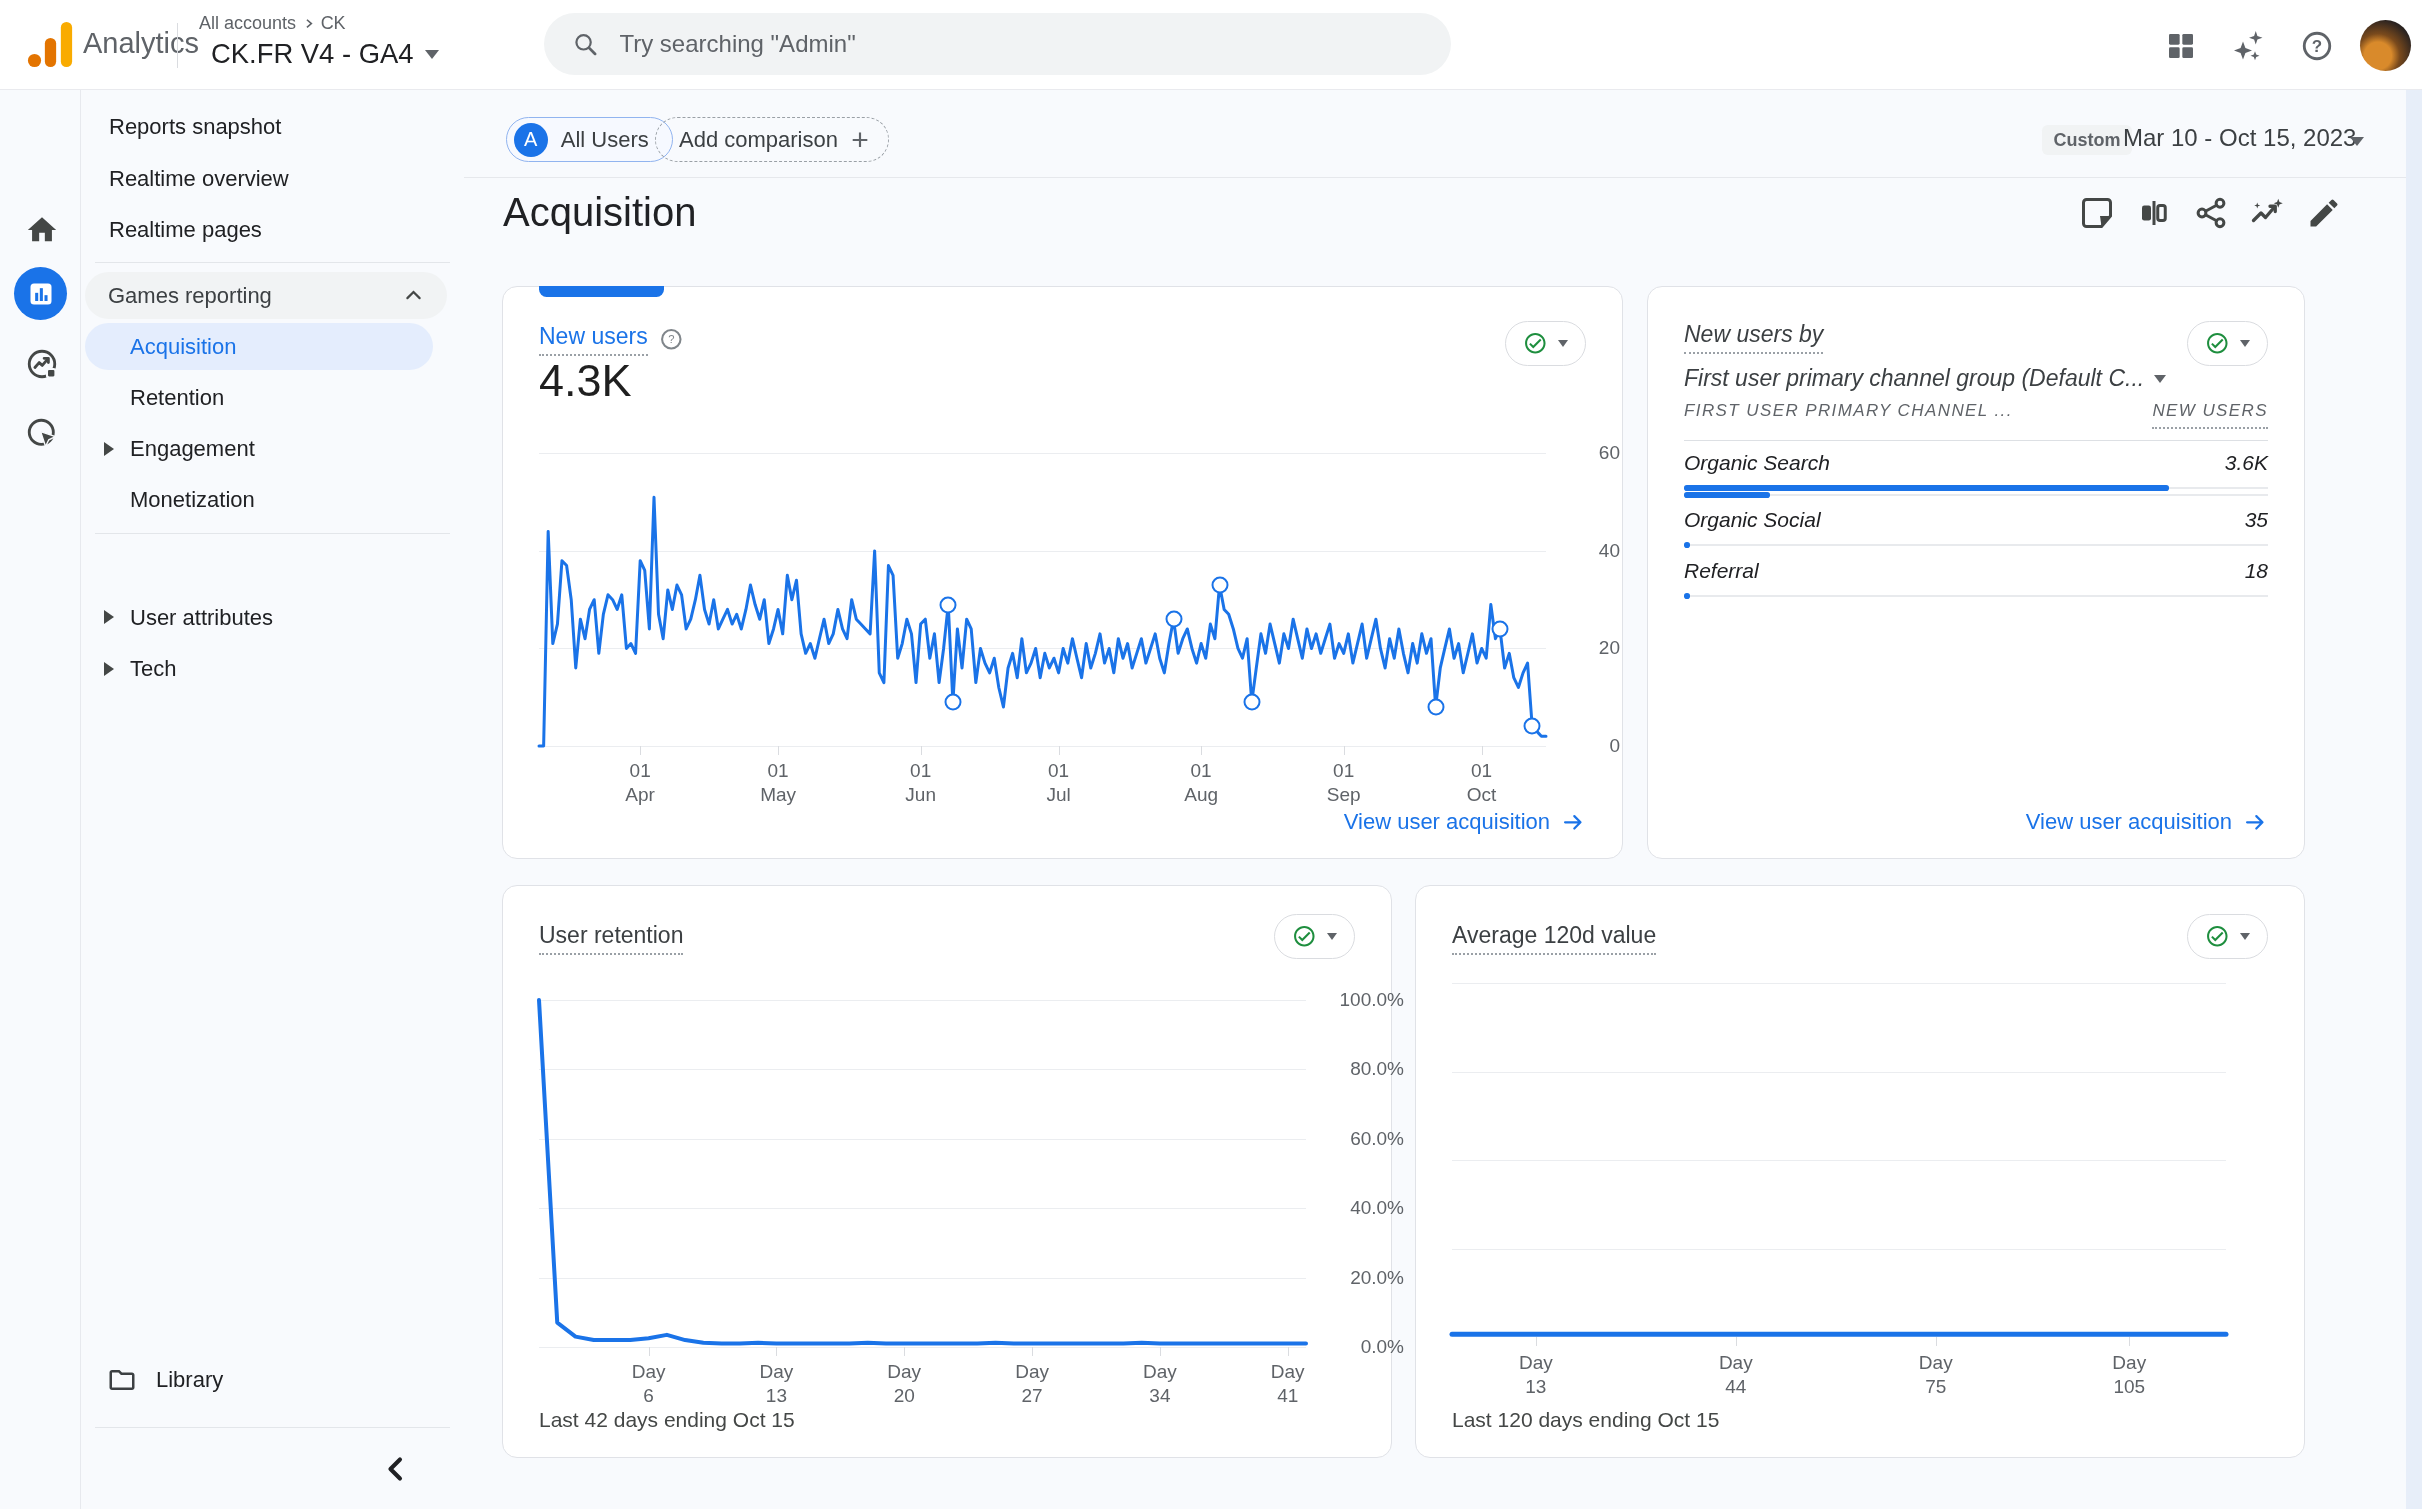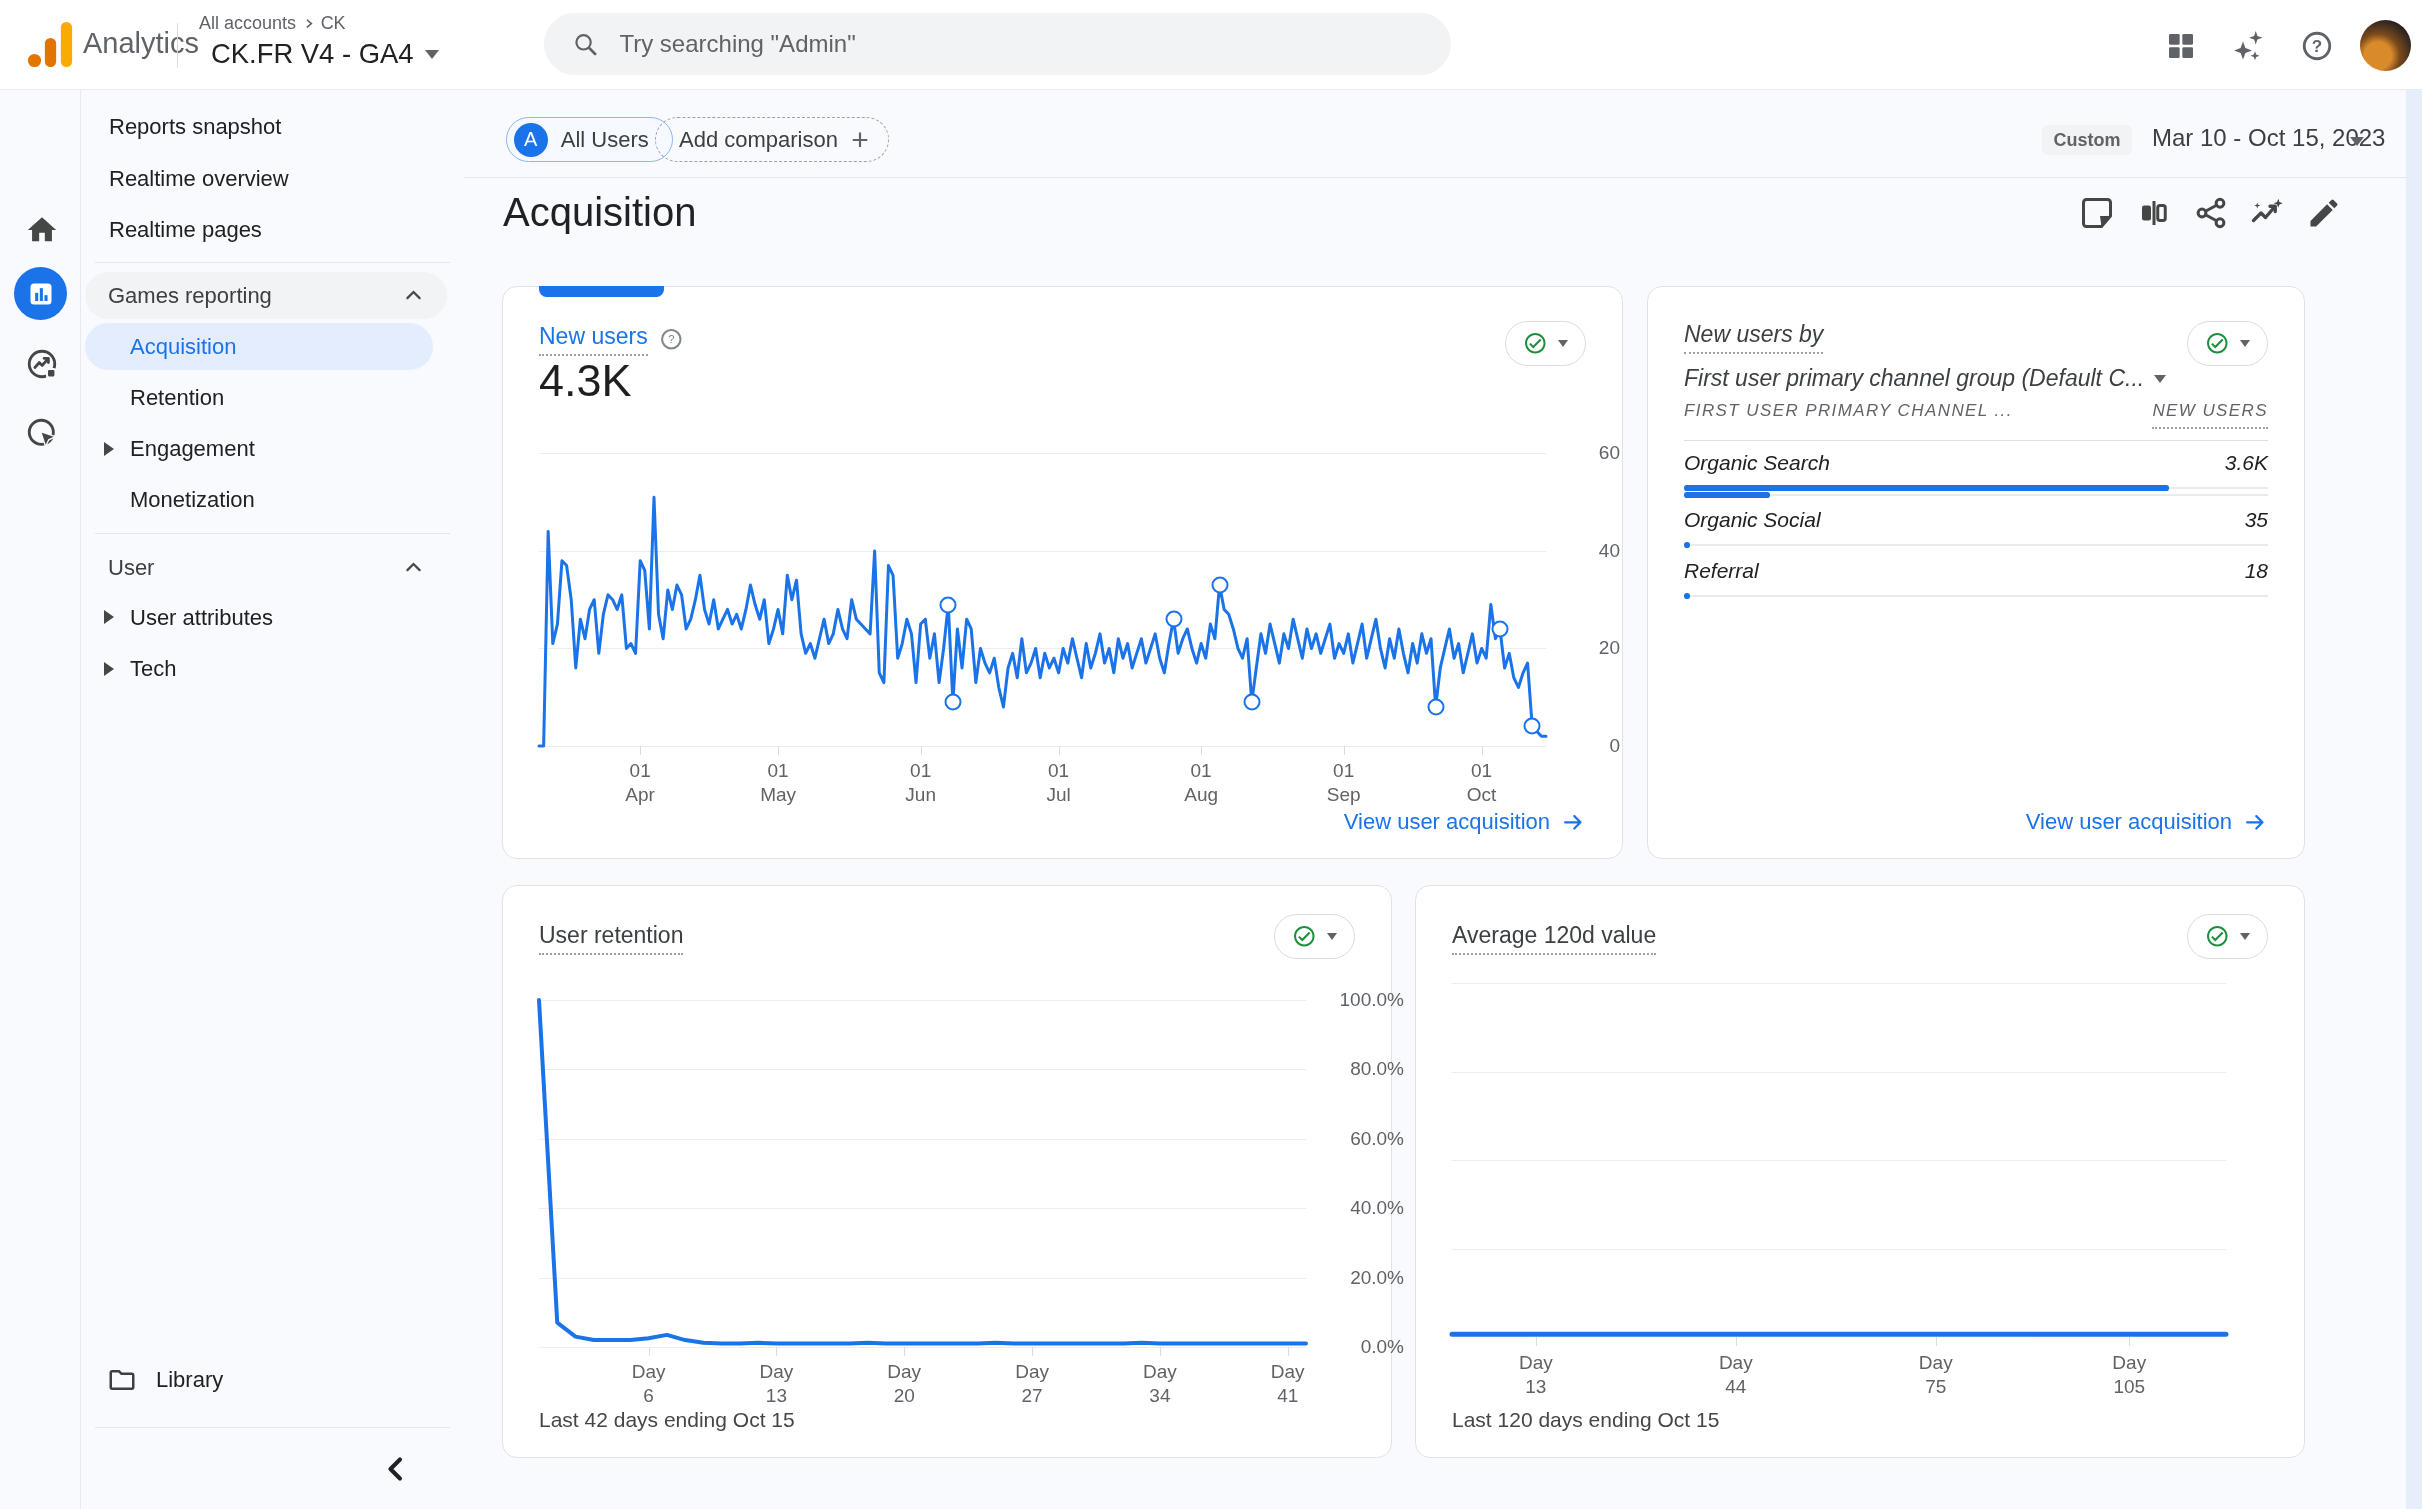--- a/index.html
+++ b/index.html
@@ -38,21 +38,21 @@
   .tri-right { width:0; height:0; border-top:7.6px solid transparent; border-bottom:7.6px solid transparent; border-left:10.4px solid #444746; position:absolute; left:104px; }
 
   
   .chip-all { position:absolute; left:506px; top:117px; height:45px; border:1.9px solid #91b4ef; background:#f6f9ff; border-radius:23px; display:flex; align-items:center; gap:13.2px; padding:0 23px 0 6.6px; cursor:pointer; }
   .chip-a { width:34px; height:34px; border-radius:50%; background:#1a73e8; color:#fff; font-size:20px; display:flex; align-items:center; justify-content:center; }
   .chip-all-label { font-size:22px; color:#3c4043; }
   .chip-add { position:absolute; left:655px; top:117px; height:45px; border:1.9px dashed #9aa0a6; border-radius:23px; display:flex; align-items:center; gap:13.2px; padding:0 19px 0 23px; cursor:pointer; }
   .chip-add-label { font-size:22px; color:#3c4043; }
   .plus { font-size:30px; color:#5f6368; line-height:1; }
   .custom-chip { position:absolute; left:2042px; top:125px; background:#f1f3f4; border-radius:5.7px; padding:4.7px 11.4px; font-size:18px; font-weight:bold; color:#5f6368; cursor:pointer; }
-  .date-text { position:absolute; left:2123px; top:124px; font-size:24px; color:#3c4043; cursor:pointer;margin-left:29px; }
+  .date-text { position:absolute; left:2123px; top:124px; font-size:24px; color:#3c4043; cursor:pointer; }
   .date-caret { position:absolute; left:2350px; top:137px; }
   .topbar-divider { position:absolute; left:464px; top:177px; width:1959px; height:0.9px; background:#e6e8ec; }
   .page-title { position:absolute; left:503px; top:190px; font-size:40px; color:#202124; }
   .tool-ic { position:absolute; top:195px; width:36px; height:36px; cursor:pointer; }
 
   
   .card { position:absolute; background:#fff; border:0.9px solid #e0e2e7; border-radius:15px; }
   #card-trend   { left:502px;  top:286px; width:1121px; height:573px; }
   #card-channel { left:1647px; top:286px; width:658px;  height:573px; }
   #card-ret     { left:502px;  top:885px; width:890px;  height:573px; }
@@ -192,26 +192,20 @@
   </div>
 
   <div class="sel-pill" style="top:323px"></div>
   <div class="sel-label" style="top:334px">Acquisition</div>
   <div class="nav-item nav-sub" style="top:385px">Retention</div>
   <span class="tri-right" style="top:442px"></span>
   <div class="nav-item nav-sub" style="top:436px">Engagement</div>
   <div class="nav-item nav-sub" style="top:487px">Monetization</div>
 
   <div class="nav-divider" style="top:533px"></div>
-  <div class="sect-plain" style="top:544px">
-    <span class="sect-label">User</span>
-    <svg width="21" height="21" viewBox="0 0 24 24">
-        <path d="M5 15l7-7 7 7" fill="none" stroke="#444746" stroke-width="2.5" stroke-linecap="round"></path>
-      </svg>
-  </div>
   <span class="tri-right" style="top:610px"></span>
   <div class="nav-item nav-sub" style="top:605px">User attributes</div>
   <span class="tri-right" style="top:662px"></span>
   <div class="nav-item nav-sub" style="top:656px">Tech</div>
 
   <div class="library-row">
     <svg width="30" height="30" viewBox="0 0 24 24">
         <path d="M20 6h-8l-2-2H4c-1.1 0-2 .9-2 2v12c0 1.1.9 2 2 2h16c1.1 0 2-.9 2-2V8c0-1.1-.9-2-2-2zm0 12H4V6h5.17l2 2H20v10z" fill="#3c4043"></path>
       </svg>
     <span style="font-size:22px;color:#202124">Library</span>

